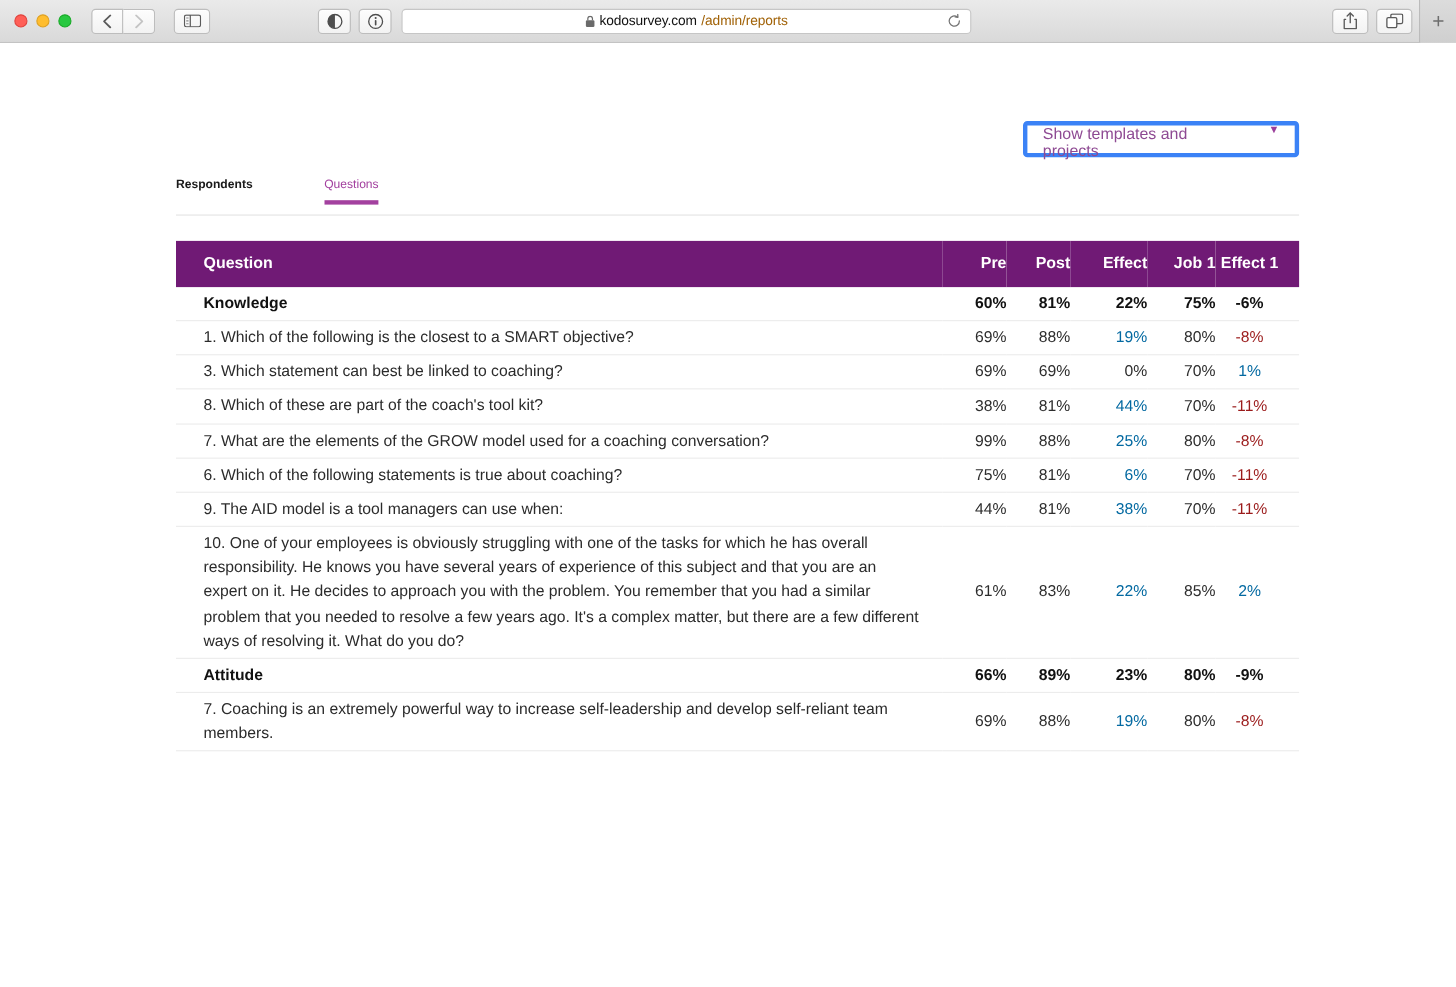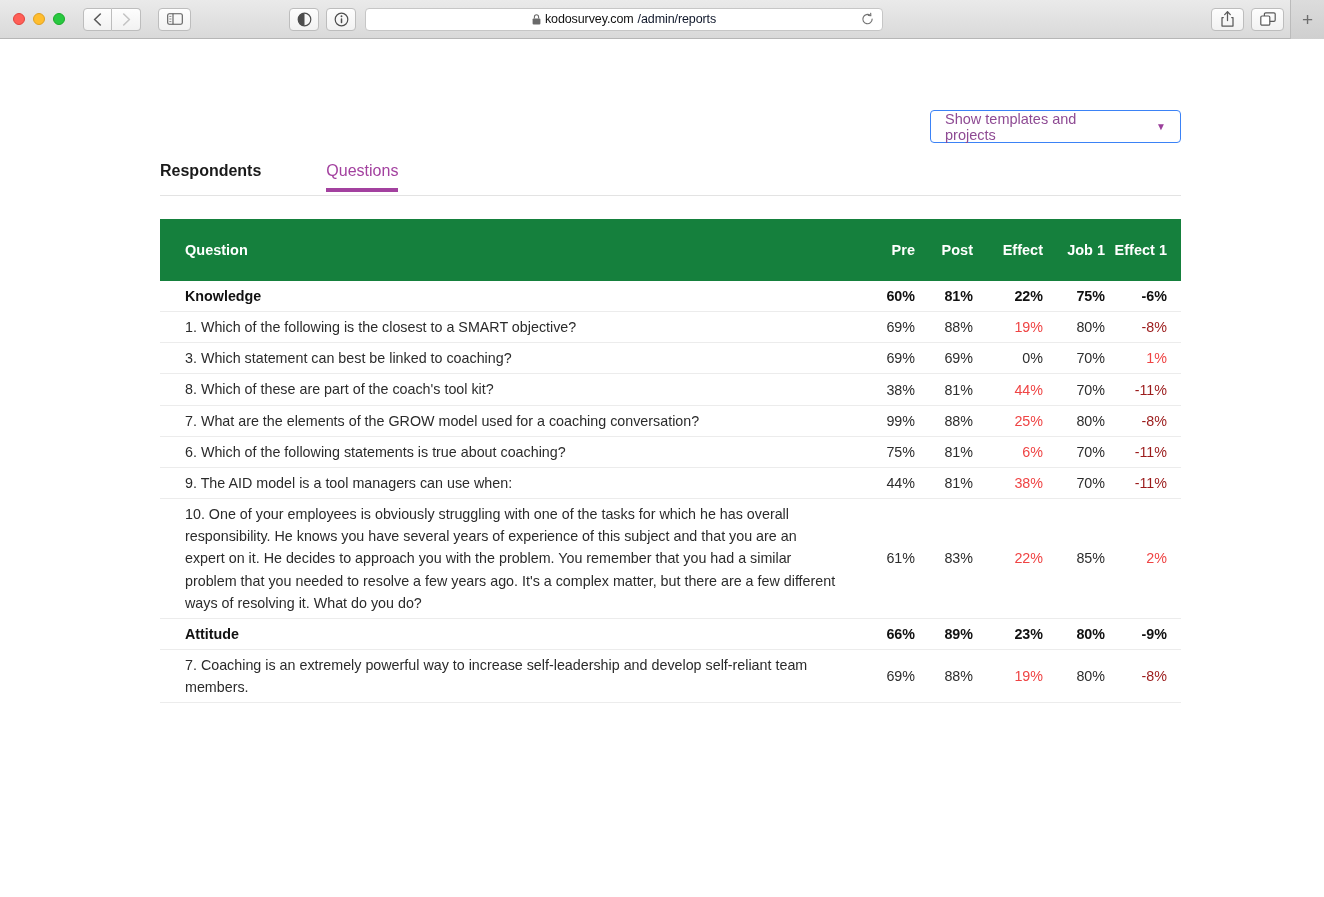--- a/index.html
+++ b/index.html
@@ -46,21 +46,21 @@
     width:518px; height:23px;
     background:#ffffff;
     border:1px solid #c6c6c6; border-radius:4px;
     display:flex;align-items:center;justify-content:center;
     position:relative;
   }
   .url-text{
     font-size:12.5px; color:#111; letter-spacing:-0.1px;
     display:flex;align-items:center;gap:4px;
   }
-  .url-path{ color:#0f172a; }
+  .url-path{ color:#a16207; }
   .reload{
     position:absolute; right:8px; top:50%; transform:translateY(-50%);
     width:13px;height:13px;
   }
   .right-btns{ position:absolute; right:40px; display:flex; gap:7px;}
   .right-btns .chrome-btn{min-width:33px;}
   .newtab{
     position:absolute; right:0; top:0;
     width:34px;height:39px;
     background:linear-gradient(to bottom,#dcdcdc,#cfcfcf);
@@ -70,78 +70,78 @@
   }
 
   
   .page{ position:relative; width:100%; height:858px; background:#fff;}
   .content{ position:absolute; left:160px; top:0; width:1021px;}
 
   .dropdown{
     position:absolute; right:0; top:71px;
     width:251px; height:33px;
     background:#fff;
-    border:1px solid #3b82f6; border-radius:4px;
-    display:flex;align-items:center;justify-content:space-between;
+    border:4px solid #3b82f6; border-radius:4px;
+    display:flex;align-items:flex-start;justify-content:space-between;
     padding:0 14px;
     gap:32px;
   }
   .dropdown-label{ font-size:14.5px; color:#8e4a93; }
   .caret{ color:#9b3f9b; font-size:10px; line-height:1; }
 
   .tabs{
     position:absolute; top:123px; left:0; width:1021px;
     border-bottom:1px solid #e3e3e3;
     height:34px;
     display:flex; align-items:flex-start; gap:47px;
   }
   .tab{
-    font-size:16px; padding-bottom:11px; position:relative;
+    font-size:11px; padding-bottom:11px; position:relative;
     cursor:pointer;
   }
   .tab.inactive{ color:#1a1a1a; font-weight:bold; }
   .tab.active{ color:#a3419f; font-weight:normal;margin-left:18px; }
   .tab.active:after{
     content:""; position:absolute; left:0; right:0; bottom:-1px;
     height:4px; background:#a3419f;
   }
 
   
   .table-wrap{ position:absolute; top:180px; left:0; width:1021px;}
   table{ width:100%; border-collapse:collapse; table-layout:fixed;}
   thead th{
-    background:#15803d; color:#fff;
+    background:#701a75; color:#fff;
     font-size:14.5px; font-weight:bold;
-    padding:23px 0;
+    padding:13px 0;
     text-align:right;
     vertical-align:middle;
   }
   thead th.qh{ text-align:left; padding-left:25px;}
   tbody td{
     border-bottom:1px solid #ececec;
     font-size:14.3px; color:#2d2d2d;
     padding:4px 0;
     text-align:right;
     vertical-align:middle;
     white-space:nowrap;
   }
   tbody td.q{
     text-align:left; padding-left:25px; padding-right:18px;
     white-space:normal; line-height:1.55; color:#2b2b2b;
   }
   tr.cat td{ font-weight:bold; color:#111;}
   tr.cat td.q{ font-weight:bold; }
-  .pos{ color:#ef4444; }
+  .pos{ color:#0369a1; }
   .neg{ color:#9b1b1b; }
   .neu{ color:#2d2d2d; }
   .col-pre{width:58px;}
   .col-post{width:58px;}
   .col-effect{width:70px;}
   .col-job{width:62px;}
-  .col-effect1{width:76px; padding-right:14px !important;}
+  .col-effect1{width:76px; padding-right:14px !important;text-align:center;}
   thead th.col-effect1{ padding-right:14px; }
 </style>
 </head>
 <body>
 
 <div class="browser-bar">
 
   <div class="traffic">
     <span class="dot red"></span>
     <span class="dot yellow"></span>

